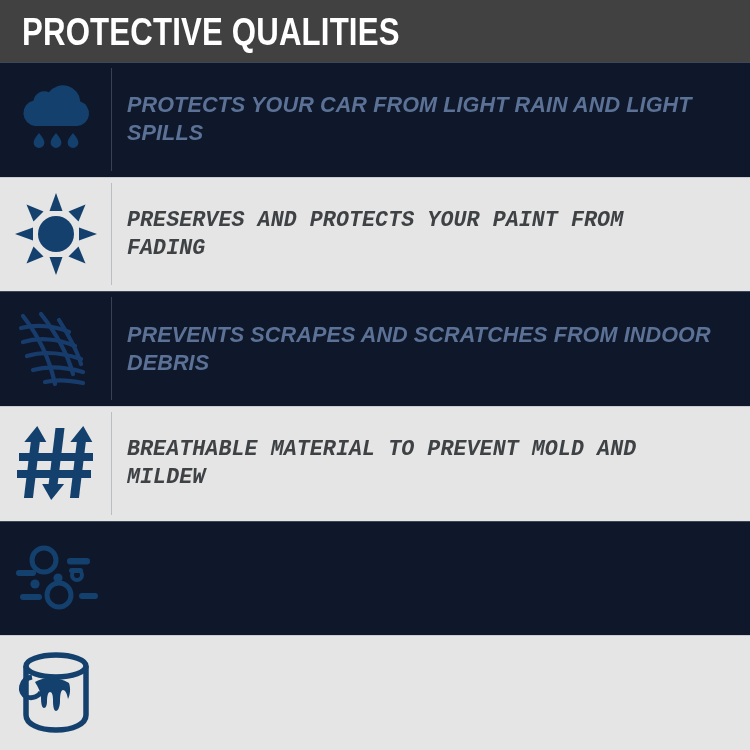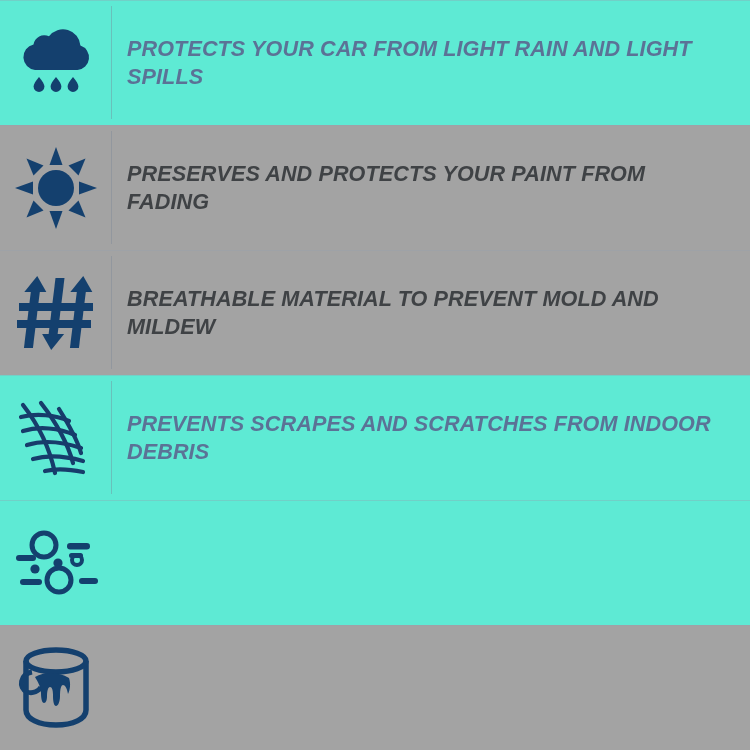--- a/index.html
+++ b/index.html
@@ -36,22 +36,22 @@
   }
 
   
   .rows { flex: 1 1 auto; display: flex; flex-direction: column; }
   .row {
     flex: 1 1 0;
     display: flex;
     align-items: stretch;
     position: relative;
   }
-  .row.alt-light { background: #5eead4; }
-  .row.alt-dark  { background: #a3a3a3; }
+  .row.alt-light { background: #0f172a; }
+  .row.alt-dark  { background: #e5e5e5; font-family: Liberation Mono, monospace; }
 
   .icon-cell {
     flex: 0 0 111px;
     display: flex; align-items: center; justify-content: center;
     position: relative;
   }
   .icon-cell svg { display: block; }
 
   .text-cell {
     flex: 1 1 auto;
@@ -85,20 +85,23 @@
     transform-origin: left center;
   }
   .caption.blue { color: #5b7296; }
   .caption.gray { color: #3f4245; }
 </style>
 </head>
 <body>
 
 <div id="infographic">
 
+  <div class="header">
+    <div class="header-title">PROTECTIVE QUALITIES</div>
+  </div>
 
   <div class="rows">
 
     <div class="row alt-light">
       <div class="icon-cell">
         <svg width="86" height="86" viewBox="0 0 86 86">
           <g fill="#14406e">
             <path d="M22 50 a13 13 0 0 1 -1.5 -25.6 a11 11 0 0 1 15.5 -8.2 a17.5 17.5 0 0 1 31.4 9.3 a12.6 12.6 0 0 1 -2.9 24.5 z"></path>
             <path d="M26 57 c3.6 4.6 5.4 7.2 5.4 9.5 a5.4 5.4 0 0 1 -10.8 0 c0 -2.3 1.8 -4.9 5.4 -9.5 z"></path>
             <path d="M43 57 c3.6 4.6 5.4 7.2 5.4 9.5 a5.4 5.4 0 0 1 -10.8 0 c0 -2.3 1.8 -4.9 5.4 -9.5 z"></path>
@@ -125,64 +128,64 @@
             <polygon points="13.5,72.5 20.5,55.5 30.5,65.5"></polygon>
             <polygon points="72.5,72.5 55.5,65.5 65.5,55.5"></polygon>
           </g>
         </svg>
       </div>
       <div class="text-cell">
         <div class="caption gray">PRESERVES AND PROTECTS YOUR PAINT FROM FADING</div>
       </div>
     </div>
 
-    <div class="row alt-dark">
-      <div class="icon-cell">
-        <svg width="86" height="86" viewBox="0 0 86 86">
-          <g fill="#14406e" transform="skewX(-7) translate(5,0)">
-
-            <polygon points="20,6 31,22 9,22"></polygon>
-            <rect x="15.5" y="20" width="9" height="58"></rect>
-
-            <polygon points="43,80 54,64 32,64"></polygon>
-            <rect x="38.5" y="8" width="9" height="58"></rect>
-
-            <polygon points="66,6 77,22 55,22"></polygon>
-            <rect x="61.5" y="20" width="9" height="58"></rect>
-          </g>
-          <g fill="#14406e">
-            <rect x="6" y="33" width="74" height="8"></rect>
-            <rect x="4" y="50" width="74" height="8"></rect>
-          </g>
-        </svg>
-      </div>
-      <div class="text-cell">
-        <div class="caption gray">BREATHABLE MATERIAL TO PREVENT MOLD AND MILDEW</div>
-      </div>
-    </div>
-
     <div class="row alt-light">
       <div class="icon-cell">
         <svg width="90" height="90" viewBox="0 0 90 90">
           <g fill="none" stroke="#173c6b" stroke-width="4.2" stroke-linecap="round">
 
             <path d="M12 12 C26 30 38 52 44 80"></path>
             <path d="M30 10 C44 28 56 48 62 70"></path>
             <path d="M48 16 C58 32 66 46 70 60"></path>
 
             <path d="M10 24 C26 20 44 22 58 28"></path>
             <path d="M12 38 C28 33 48 35 64 42"></path>
             <path d="M16 52 C32 47 52 49 70 55"></path>
             <path d="M22 66 C36 62 54 63 72 68"></path>
             <path d="M34 78 C46 75 58 76 72 79"></path>
           </g>
         </svg>
       </div>
       <div class="text-cell">
         <div class="caption blue">PREVENTS SCRAPES AND SCRATCHES FROM INDOOR DEBRIS</div>
+      </div>
+    </div>
+
+    <div class="row alt-dark">
+      <div class="icon-cell">
+        <svg width="86" height="86" viewBox="0 0 86 86">
+          <g fill="#14406e" transform="skewX(-7) translate(5,0)">
+
+            <polygon points="20,6 31,22 9,22"></polygon>
+            <rect x="15.5" y="20" width="9" height="58"></rect>
+
+            <polygon points="43,80 54,64 32,64"></polygon>
+            <rect x="38.5" y="8" width="9" height="58"></rect>
+
+            <polygon points="66,6 77,22 55,22"></polygon>
+            <rect x="61.5" y="20" width="9" height="58"></rect>
+          </g>
+          <g fill="#14406e">
+            <rect x="6" y="33" width="74" height="8"></rect>
+            <rect x="4" y="50" width="74" height="8"></rect>
+          </g>
+        </svg>
+      </div>
+      <div class="text-cell">
+        <div class="caption gray">BREATHABLE MATERIAL TO PREVENT MOLD AND MILDEW</div>
       </div>
     </div>
 
     <div class="row alt-light">
       <div class="icon-cell">
         <svg width="90" height="82" viewBox="0 0 90 82">
           <g stroke="#14406e" fill="none">
             <circle cx="33" cy="23" r="12" stroke-width="5"></circle>
             <circle cx="48" cy="58" r="12" stroke-width="5"></circle>
             <circle cx="66" cy="38" r="5" stroke-width="4"></circle>

